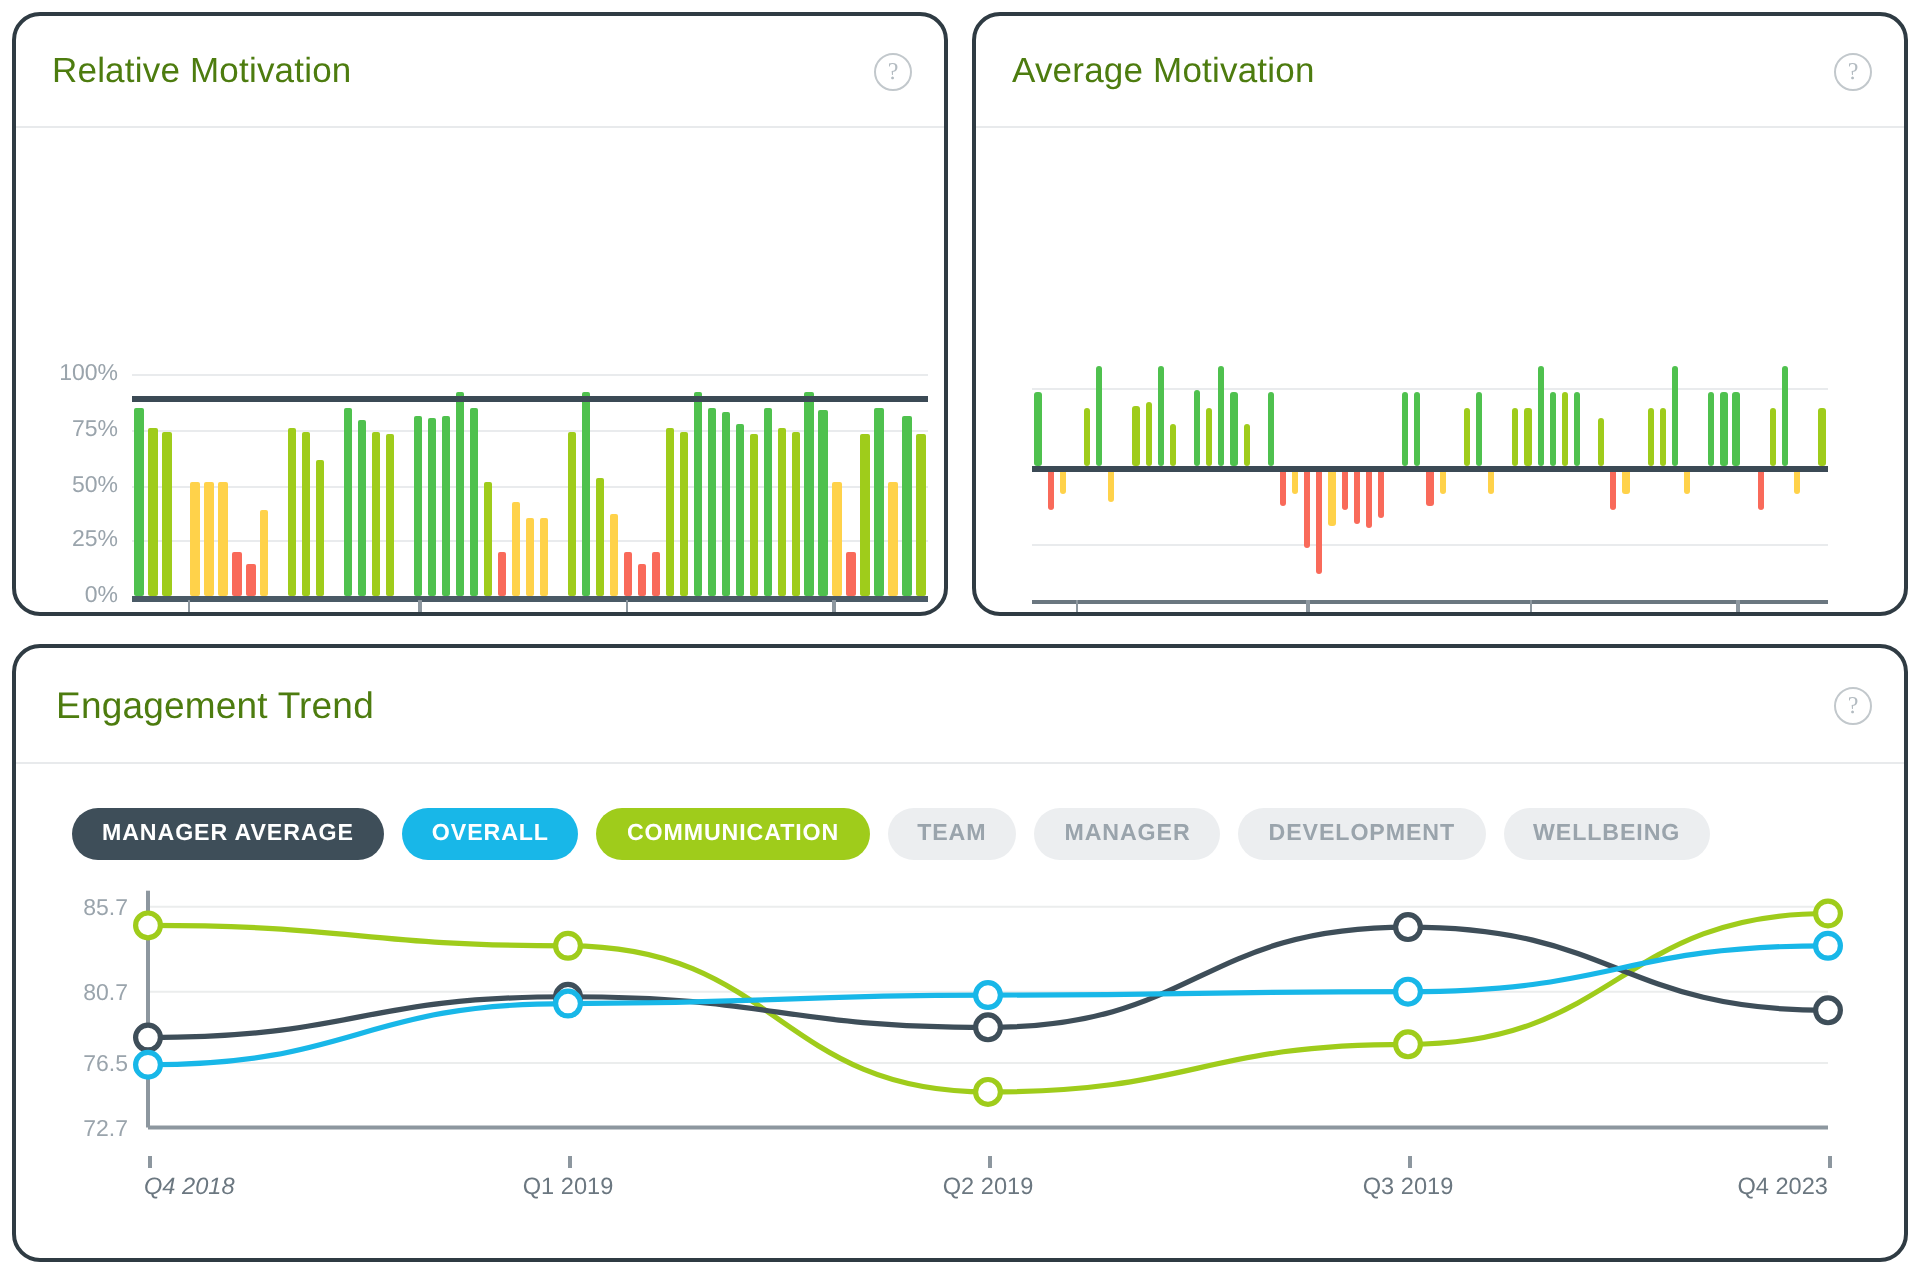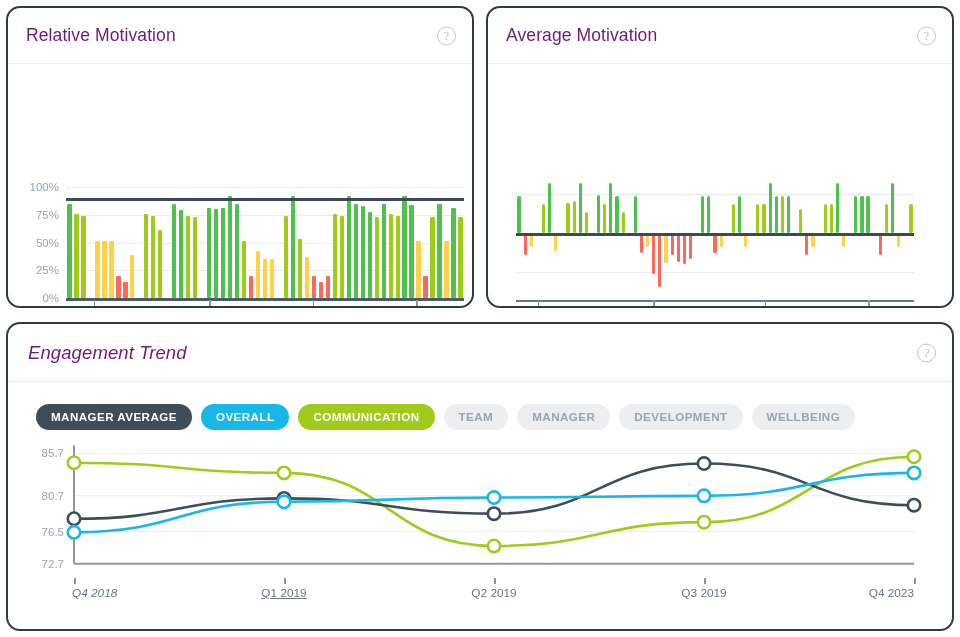--- a/index.html
+++ b/index.html
@@ -24,24 +24,24 @@
   #card-trend     { left: 6px;   top: 322px; width: 948px; height: 309px; }
 
   .card-header {
     height: 56px;
     border-bottom: 1px solid #e8eaec;
     display: flex;
     align-items: center;
     padding: 0 18px;
     position: relative;
   }
-  #card-trend .card-header { height: 58px; padding-left: 20px; font-style: italic; }
+  #card-trend .card-header { height: 58px; padding-left: 20px; }
   .card-title {
     font-size: 17.5px;
-    color: #701a75;
+    color: #4d7c0f;
     font-weight: 400;
     letter-spacing: .1px;
   }
   #card-trend .card-title { font-size: 18.5px; }
 
   .help-icon {
     position: absolute;
     right: 16px; top: 50%;
     transform: translateY(-50%);
     width: 19px; height: 19px;
@@ -326,21 +326,21 @@
             <circle cx="210" cy="57.77777777777776" r="6.2" fill="#ffffff" stroke="#18b7e8" stroke-width="2.6"></circle>
             <circle cx="420" cy="53.52941176470587" r="6.2" fill="#ffffff" stroke="#18b7e8" stroke-width="2.6"></circle>
             <circle cx="630" cy="51.83006535947709" r="6.2" fill="#ffffff" stroke="#18b7e8" stroke-width="2.6"></circle>
             <circle cx="840" cy="28.888888888888815" r="6.2" fill="#ffffff" stroke="#18b7e8" stroke-width="2.6"></circle>
           </svg>
       </div>
       <div class="xaxis" id="xaxis-trend" style="left:66px; top:196px; width:840px;">
           <div class="xtick-line" style="left: 0px;"></div>
           <div class="xtick-label" style="left: 0px; transform: translateX(-2px); font-style: italic;">Q4 2018</div>
           <div class="xtick-line" style="left: 210px;"></div>
-          <div class="xtick-label" style="left: 210px; transform: translateX(-50%); text-decoration: underline;">Q1 2019</div>
+          <div class="xtick-label" style="left: 210px; transform: translateX(-50%);">Q1 2019</div>
           <div class="xtick-line" style="left: 420px;"></div>
           <div class="xtick-label" style="left: 420px; transform: translateX(-50%);">Q2 2019</div>
           <div class="xtick-line" style="left: 630px;"></div>
           <div class="xtick-label" style="left: 630px; transform: translateX(-50%); text-align: right;">Q3 2019</div>
           <div class="xtick-line" style="left: 840px;"></div>
           <div class="xtick-label" style="left: 840px; transform: translateX(-100%);">Q4 2023</div>
         </div>
     </div>
   </div>
 

